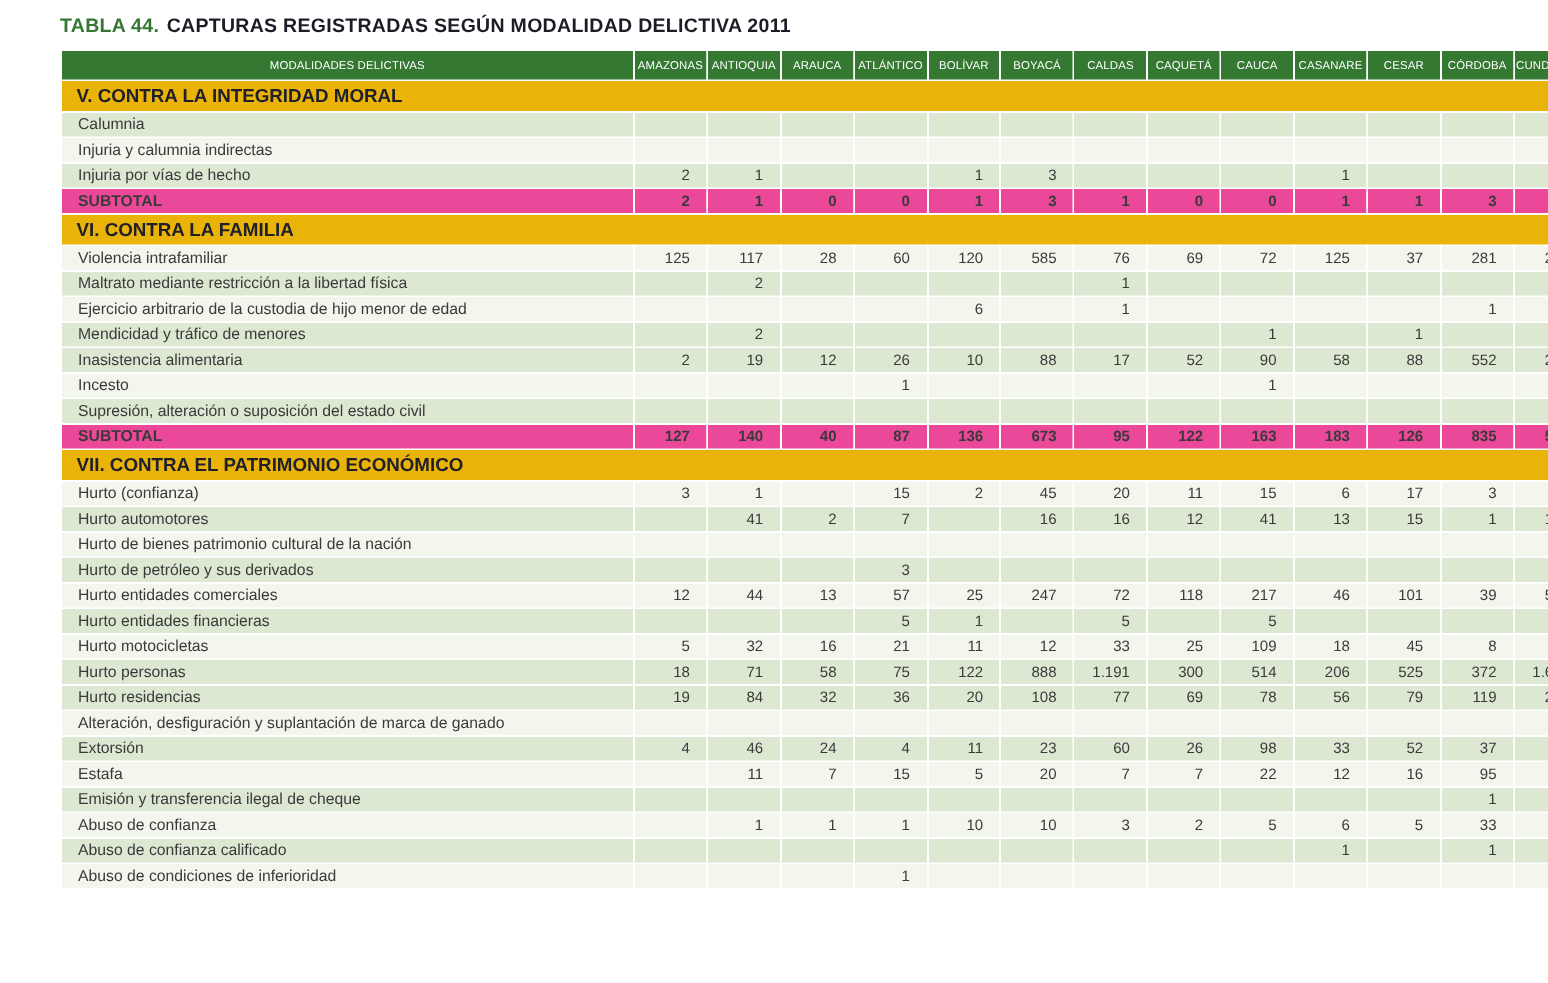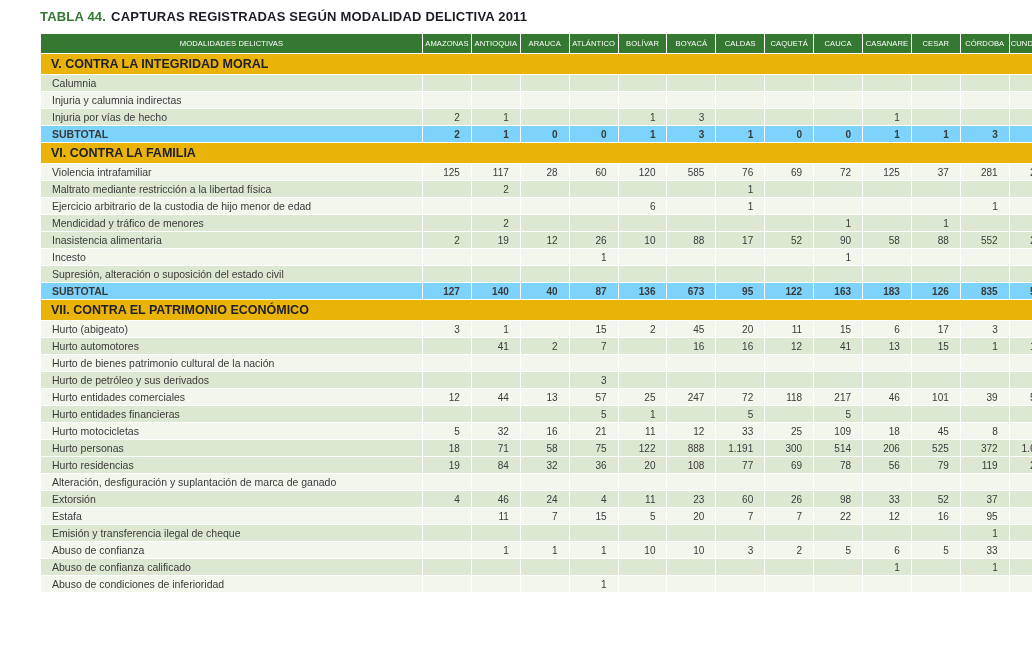--- a/index.html
+++ b/index.html
@@ -9,21 +9,21 @@
   .title .prefix{color:#347832; margin-right:5px;}
   table.cap{border-collapse:collapse; table-layout:fixed; width:1018px;}
   table.cap td, table.cap th{border:1px solid #ffffff; overflow:hidden; white-space:nowrap;}
   thead th{background:#347832; color:#ffffff; font-size:7.6px; font-weight:normal; text-align:center; height:19px; padding:0 1px; letter-spacing:.1px;}
   tr.section-row td{background:#eab308; color:#20202b; font-weight:bold; font-size:12.5px; height:18px; padding-left:10px;}
   tr.data-row td, tr.subtotal-row td{height:16px; font-size:10.5px; color:#3a3a3a; padding:0;}
   tr.data-row td.label-cell{padding-left:11px; text-align:left;}
   tr.data-row td.num-cell{padding-right:11px; text-align:right; font-size:10px;}
   tr.light td{background:#f2f6ec;}
   tr.green td{background:#dde8d2;}
-  tr.subtotal-row td{background:#7dd3fc; font-weight:bold;}
+  tr.subtotal-row td{background:#ec4899; font-weight:bold;}
   tr.subtotal-row td.label-cell{padding-left:11px; text-align:left; font-size:10.5px;}
   tr.subtotal-row td.num-cell{padding-right:11px; text-align:right; font-size:10px;}
 </style>
 </head>
 <body>
 
 <div class="page">
   <div class="title">
     <span class="prefix">TABLA 44.</span><span>CAPTURAS REGISTRADAS SEGÚN MODALIDAD DELICTIVA 2011</span>
   </div>
@@ -259,21 +259,21 @@
           <td class="num-cell">163</td>
           <td class="num-cell">183</td>
           <td class="num-cell">126</td>
           <td class="num-cell">835</td>
           <td class="num-cell">570</td>
         </tr>
         <tr class="section-row">
           <td colspan="14">VII. CONTRA EL PATRIMONIO ECONÓMICO</td>
         </tr>
         <tr class="data-row light">
-          <td class="label-cell">Hurto (abigeato)</td>
+          <td class="label-cell">Hurto (confianza)</td>
           <td class="num-cell">3</td>
           <td class="num-cell">1</td>
           <td class="num-cell"></td>
           <td class="num-cell">15</td>
           <td class="num-cell">2</td>
           <td class="num-cell">45</td>
           <td class="num-cell">20</td>
           <td class="num-cell">11</td>
           <td class="num-cell">15</td>
           <td class="num-cell">6</td>

